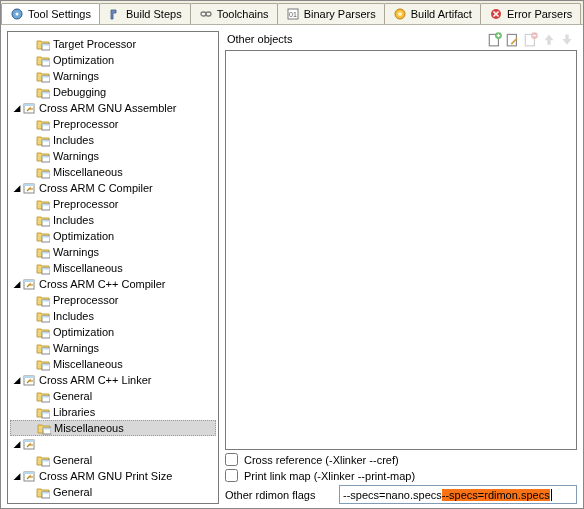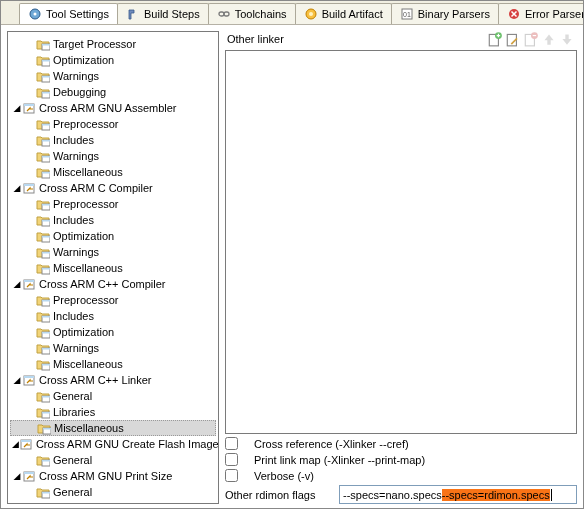--- a/index.html
+++ b/index.html
@@ -10,21 +10,21 @@
     background: #fff;
     width: 584px;
     height: 509px;
     border: 1px solid #888;
     overflow: hidden;
   }
   .tabs {
     display: flex;
     background: #f1efe2;
     border-bottom: 1px solid #b5b1a5;
-    padding: 2px 2px 0 18px;
+    padding: 2px 2px 0 0;
     gap: 0;
   }
   .tab {
     display: flex;
     align-items: center;
     gap: 4px;
     padding: 3px 8px;
     border: 1px solid #aca899;
     background: #f5f4ea;
     border-bottom: none;
@@ -106,21 +106,21 @@
     border: 1px solid #7f9db9;
     padding: 2px 3px;
     font-family: inherit;
     font-size: 11px;
     height: 19px;
     background: #fff;
   }
   .checkbox-row {
     display: flex;
     align-items: flex-end;
-    gap: 16px;
+    gap: 6px;
     padding-left: 0;
   }
   .checkbox-row input { width:13px; height:13px; margin:0; }
   .highlight { background: #f97316; }
   svg { display:block; }
 </style>
 </head>
 <body>
 
 <div class="tabs">
@@ -146,34 +146,34 @@
         <svg viewBox="0 0 14 14">
           <rect x="2" y="5" width="5" height="4" rx="2" fill="none" stroke="#7a7a7a" stroke-width="1.3"></rect>
           <rect x="7" y="5" width="5" height="4" rx="2" fill="none" stroke="#7a7a7a" stroke-width="1.3"></rect>
         </svg>
       </span>
     <span>Toolchains</span>
   </div>
   <div class="tab">
     <span class="tab-icon">
         <svg viewBox="0 0 14 14">
+          <rect x="2" y="2" width="10" height="10" fill="#fff" stroke="#7a7a7a"></rect>
+          <text x="3" y="10" font-size="7" fill="#555">01</text>
+        </svg>
+      </span>
+    <span>Binary Parsers</span>
+  </div>
+  <div class="tab">
+    <span class="tab-icon">
+        <svg viewBox="0 0 14 14">
           <circle cx="7" cy="7" r="5" fill="#f8c040" stroke="#c08000"></circle>
           <circle cx="7" cy="7" r="2" fill="#fff2c0"></circle>
         </svg>
       </span>
     <span>Build Artifact</span>
-  </div>
-  <div class="tab">
-    <span class="tab-icon">
-        <svg viewBox="0 0 14 14">
-          <rect x="2" y="2" width="10" height="10" fill="#fff" stroke="#7a7a7a"></rect>
-          <text x="3" y="10" font-size="7" fill="#555">01</text>
-        </svg>
-      </span>
-    <span>Binary Parsers</span>
   </div>
   <div class="tab">
     <span class="tab-icon">
         <svg viewBox="0 0 14 14">
           <circle cx="7" cy="7" r="5" fill="#d64040"></circle>
           <path d="M4.5 4.5 L9.5 9.5 M9.5 4.5 L4.5 9.5" stroke="#fff" stroke-width="1.5"></path>
         </svg>
       </span>
     <span>Error Parsers</span>
   </div>
@@ -460,21 +460,20 @@
         </div>
         <div class="tree-item" style="padding-left: 2px;">
           <span class="twst">◢</span>
           <span class="tree-icon">
             <svg viewBox="0 0 14 14" width="14" height="14">
               <rect x="2" y="3" width="10" height="9" fill="#fff" stroke="#888"></rect>
               <rect x="2" y="3" width="10" height="2" fill="#b8d8f0"></rect>
               <path d="M5 10 L8 7 L8 8 L11 8" stroke="#c08000" stroke-width="1.2" fill="none"></path>
             </svg>
           </span>
-          <span class="lbl">Cross ARM GNU Create Flash Image</span>
         </div>
         <div class="tree-item" style="padding-left: 16px;">
           <span class="twst"></span>
           <span class="tree-icon">
             <svg viewBox="0 0 14 14" width="14" height="14">
               <path d="M1 4 L5 4 L6 5 L13 5 L13 12 L1 12 Z" fill="#f2d478" stroke="#c0a040"></path>
               <rect x="6" y="7" width="8" height="6" fill="#fff" stroke="#888"></rect>
               <rect x="6" y="7" width="8" height="1.5" fill="#b8d8f0"></rect>
             </svg>
           </span>
@@ -500,21 +499,21 @@
               <rect x="6" y="7" width="8" height="1.5" fill="#b8d8f0"></rect>
             </svg>
           </span>
           <span class="lbl">General</span>
         </div>
       </div>
   </div>
 
   <div class="right-panel">
     <div class="list-header">
-      <span class="list-title">Other linker</span>
+      <span class="list-title">Other objects</span>
       <div class="toolbar-icons">
         <span class="tbtn">
             <svg viewBox="0 0 14 14">
               <rect x="2" y="3" width="8" height="10" fill="#fff" stroke="#888"></rect>
               <circle cx="10" cy="4" r="3" fill="#6dc06d"></circle>
               <path d="M10 2.5 v3 M8.5 4 h3" stroke="#fff" stroke-width="1"></path>
             </svg>
           </span>
         <span class="tbtn">
             <svg viewBox="0 0 14 14">
@@ -544,24 +543,20 @@
     <div class="list-box"></div>
 
     <div class="checkbox-row">
       <input type="checkbox" style="">
       <span>Cross reference (-Xlinker --cref)</span>
     </div>
     <div class="checkbox-row">
       <input type="checkbox" style="">
       <span>Print link map (-Xlinker --print-map)</span>
     </div>
-    <div class="checkbox-row">
-      <input type="checkbox" style="">
-      <span>Verbose (-v)</span>
-    </div>
 
     <div class="field-row">
       <span class="field-label">Other rdimon flags</span>
       <div class="field-input" style="display:flex;align-items:center;">
         <span>--specs=nano.specs </span>
           <span class="highlight">--specs=rdimon.specs</span>
           <span style="border-left:1px solid #000;height:12px;margin-left:1px;"></span>
       </div>
     </div>
   </div>

